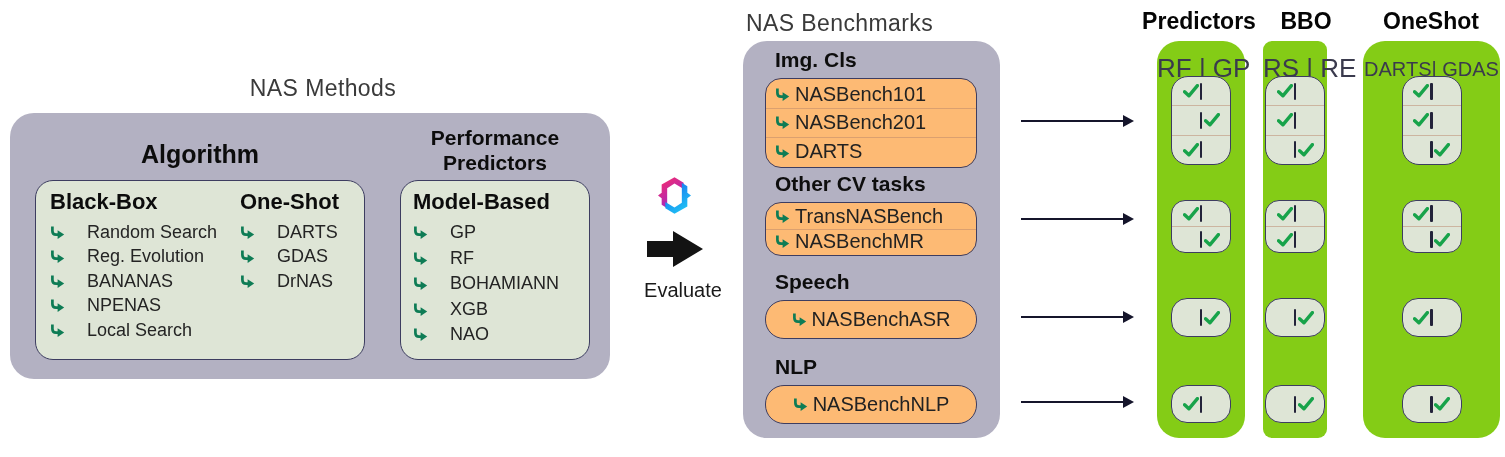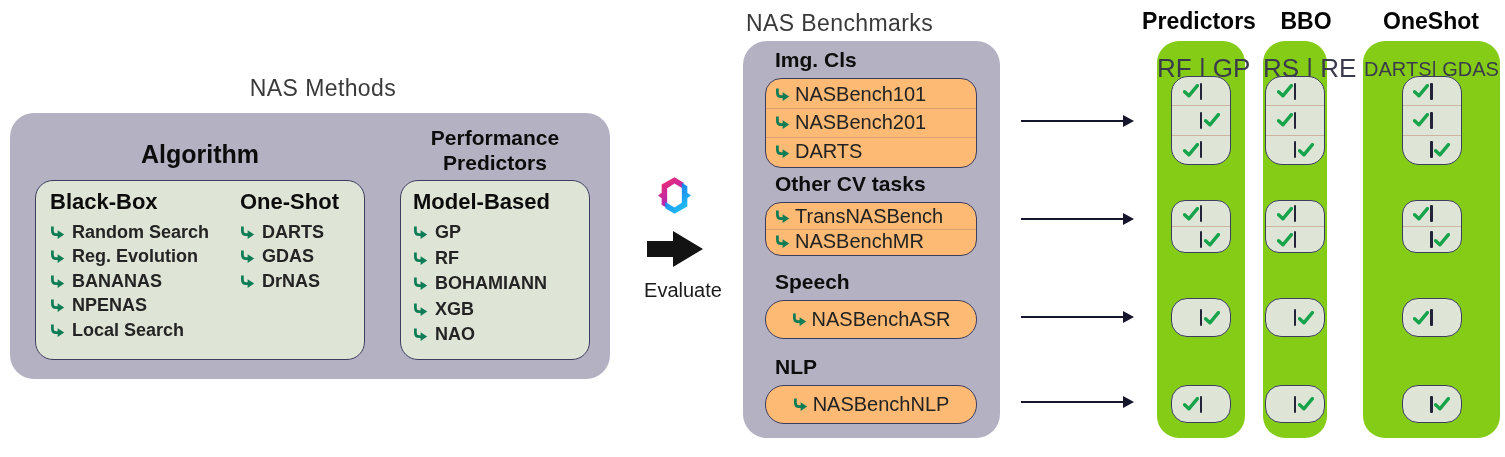--- a/index.html
+++ b/index.html
@@ -20,21 +20,21 @@
   .alg-title{position:absolute;left:25px;top:27px;width:330px;text-align:center;font-size:25px;font-weight:bold;color:#0c0c0c;}
   .pp-title{position:absolute;left:390px;top:12px;width:190px;text-align:center;font-size:21px;font-weight:bold;color:#0c0c0c;line-height:1.2;}
   .gbox{position:absolute;background:#dee5d6;border:1.6px solid #3d3d60;border-radius:18px;box-sizing:border-box;}
   .alg-box{left:25px;top:67px;width:330px;height:180px;}
   .model-box{left:390px;top:67px;width:190px;height:180px;}
   .mcol{position:absolute;top:8px;}
   .mcol-bb{left:14px;}
   .mcol-os{left:204px;}
   .mcol-mb{left:12px;}
   .mcol-title{font-size:22px;font-weight:bold;color:#0c0c0c;margin-bottom:5px;}
-  .li-row{display:flex;align-items:center;gap:7px;height:24.5px;font-size:18px;color:#242424;white-space:nowrap;font-weight:bold;}
+  .li-row{display:flex;align-items:center;gap:22px;height:24.5px;font-size:18px;color:#242424;white-space:nowrap;}
   .model-box .li-row{height:25.5px;}
 
   
   .naslib-logo{position:absolute;left:658px;top:176px;}
   .big-arrow{position:absolute;left:647px;top:228px;}
   .evaluate-label{position:absolute;left:633px;top:279px;width:100px;text-align:center;font-size:20px;color:#1a1a1a;}
 
   
   .bgroup{position:absolute;width:212px;left:22px;}
   .g-0{top:7px;}.g-1{top:131px;}.g-2{top:229px;}.g-3{top:314px;}
@@ -54,21 +54,21 @@
     border-left:11px solid #15152b;border-top:6px solid transparent;border-bottom:6px solid transparent;}
   .fa-0{left:1021px;top:120px;}.fa-1{left:1021px;top:218px;}.fa-2{left:1021px;top:316px;}.fa-3{left:1021px;top:401px;}
 
   
   .res-header{position:absolute;top:8px;font-size:23px;font-weight:bold;color:#050505;text-align:center;}
   .rh-0{left:1139px;width:120px;}
   .rh-1{left:1256px;width:100px;}
   .rh-2{left:1371px;width:120px;}
   .rescol{position:absolute;top:41px;height:397px;background:#84cc16;border-radius:22px;}
   .rescol-0{left:1157px;width:88px;}
-  .rescol-1{left:1263px;width:64px;}
+  .rescol-1{left:1263px;width:64px;border-radius:9px;}
   .rescol-2{left:1363px;width:137px;}
   .pair{position:absolute;top:12px;left:0;right:0;text-align:center;font-size:26px;color:#3a3a4d;white-space:nowrap;}
   .rescol-2 .pair{font-size:20px;top:17px;}
   .rescell{position:absolute;left:50%;transform:translateX(-50%);width:60px;background:#dee5d6;border:1.6px solid #3d3d60;display:flex;flex-direction:column;box-sizing:border-box;}
   .cell-0{top:35px;height:89px;border-radius:17px;}
   .cell-1{top:159px;height:53px;border-radius:14px;}
   .cell-2{top:257px;height:39px;border-radius:16px;}
   .cell-3{top:344px;height:38px;border-radius:16px;}
   .crow{flex:1;display:grid;grid-template-columns:1fr 3px 1fr;align-items:center;}
   .crow + .crow{border-top:1px solid rgba(186,134,106,.5);}

